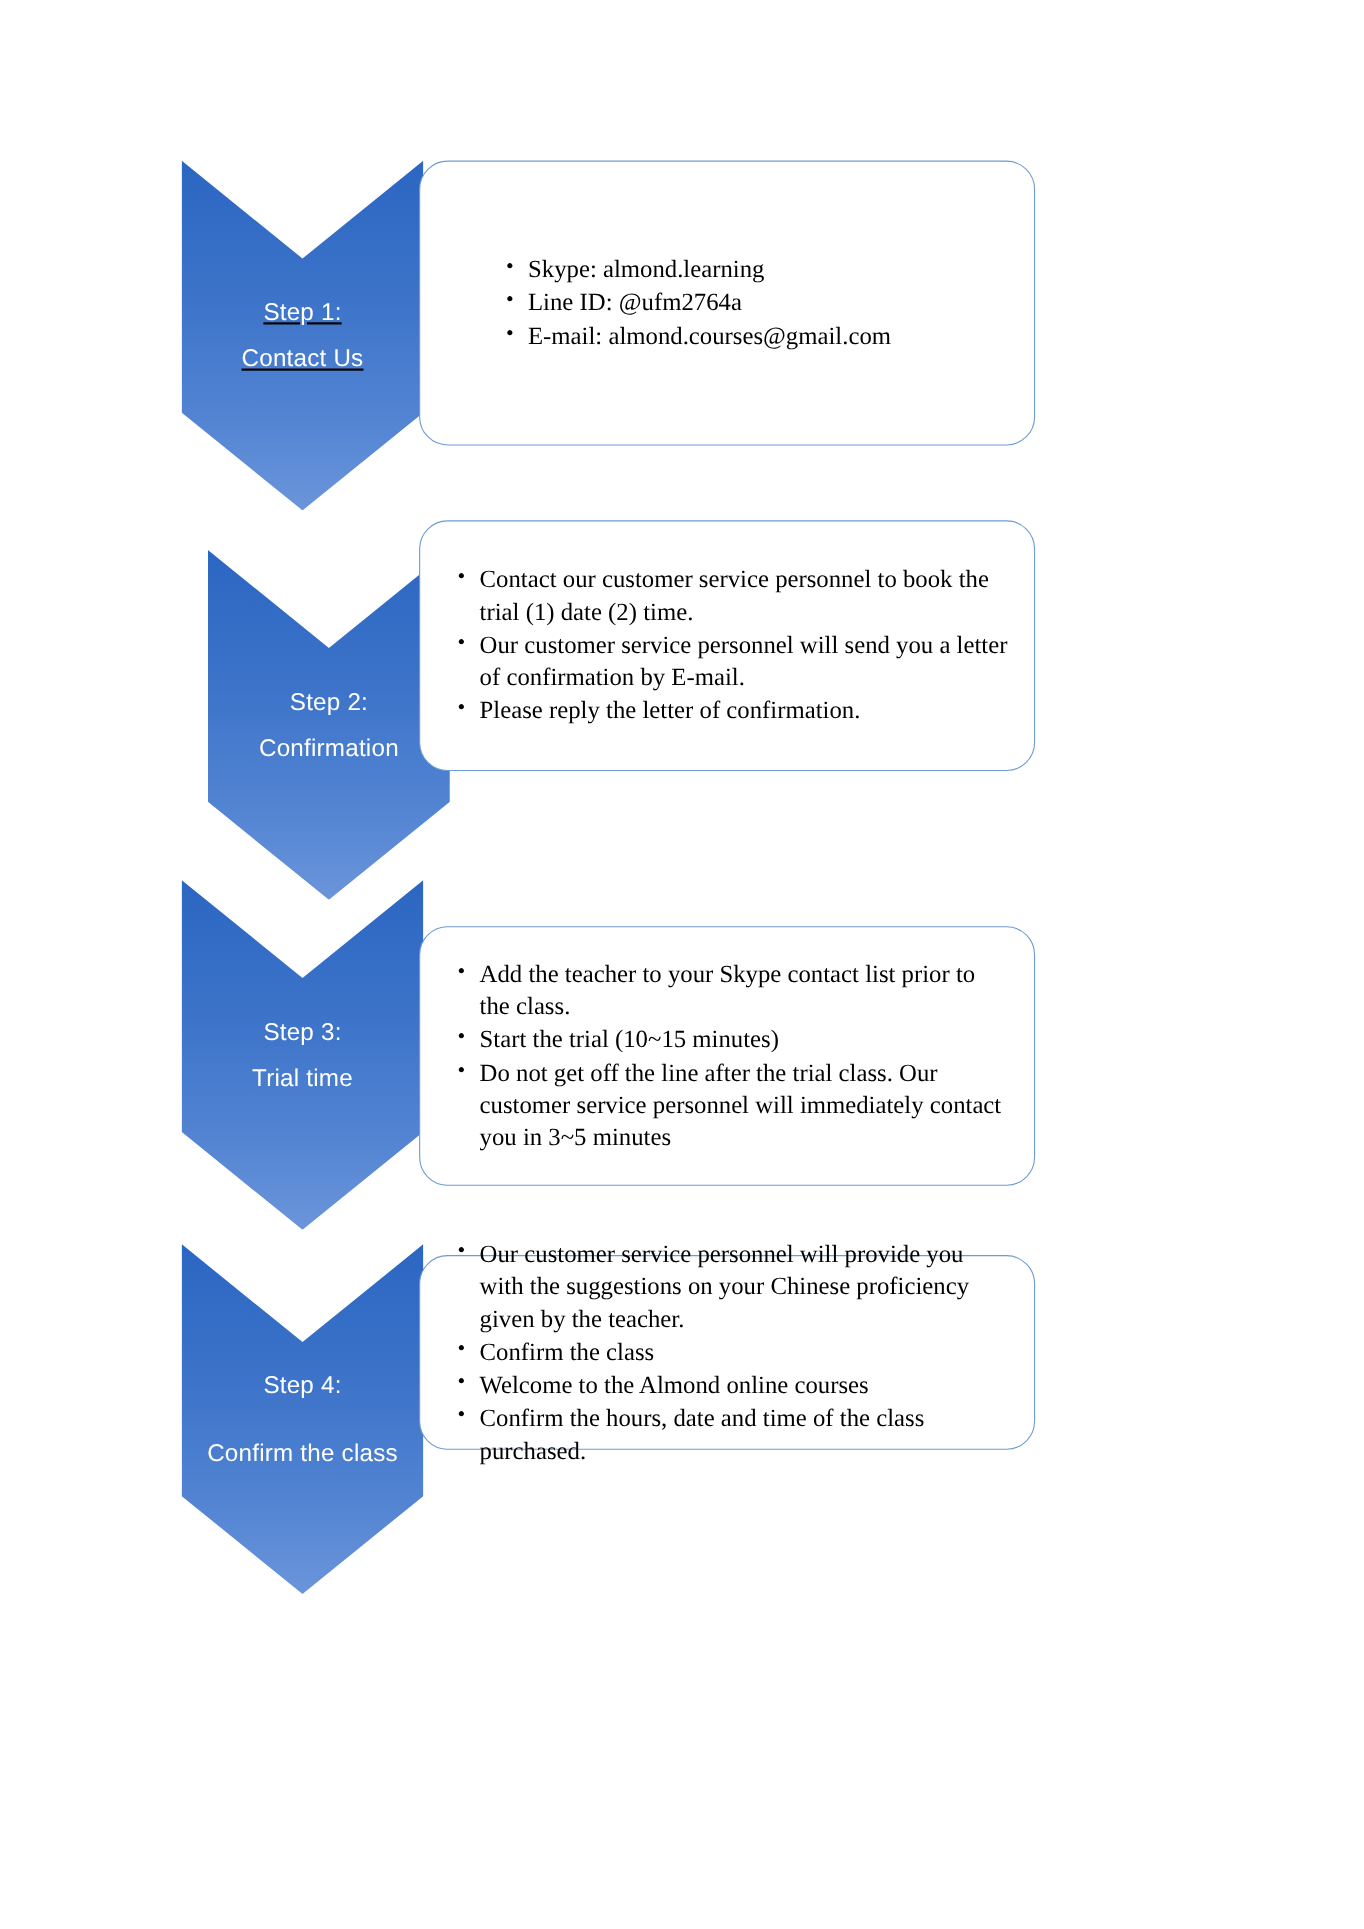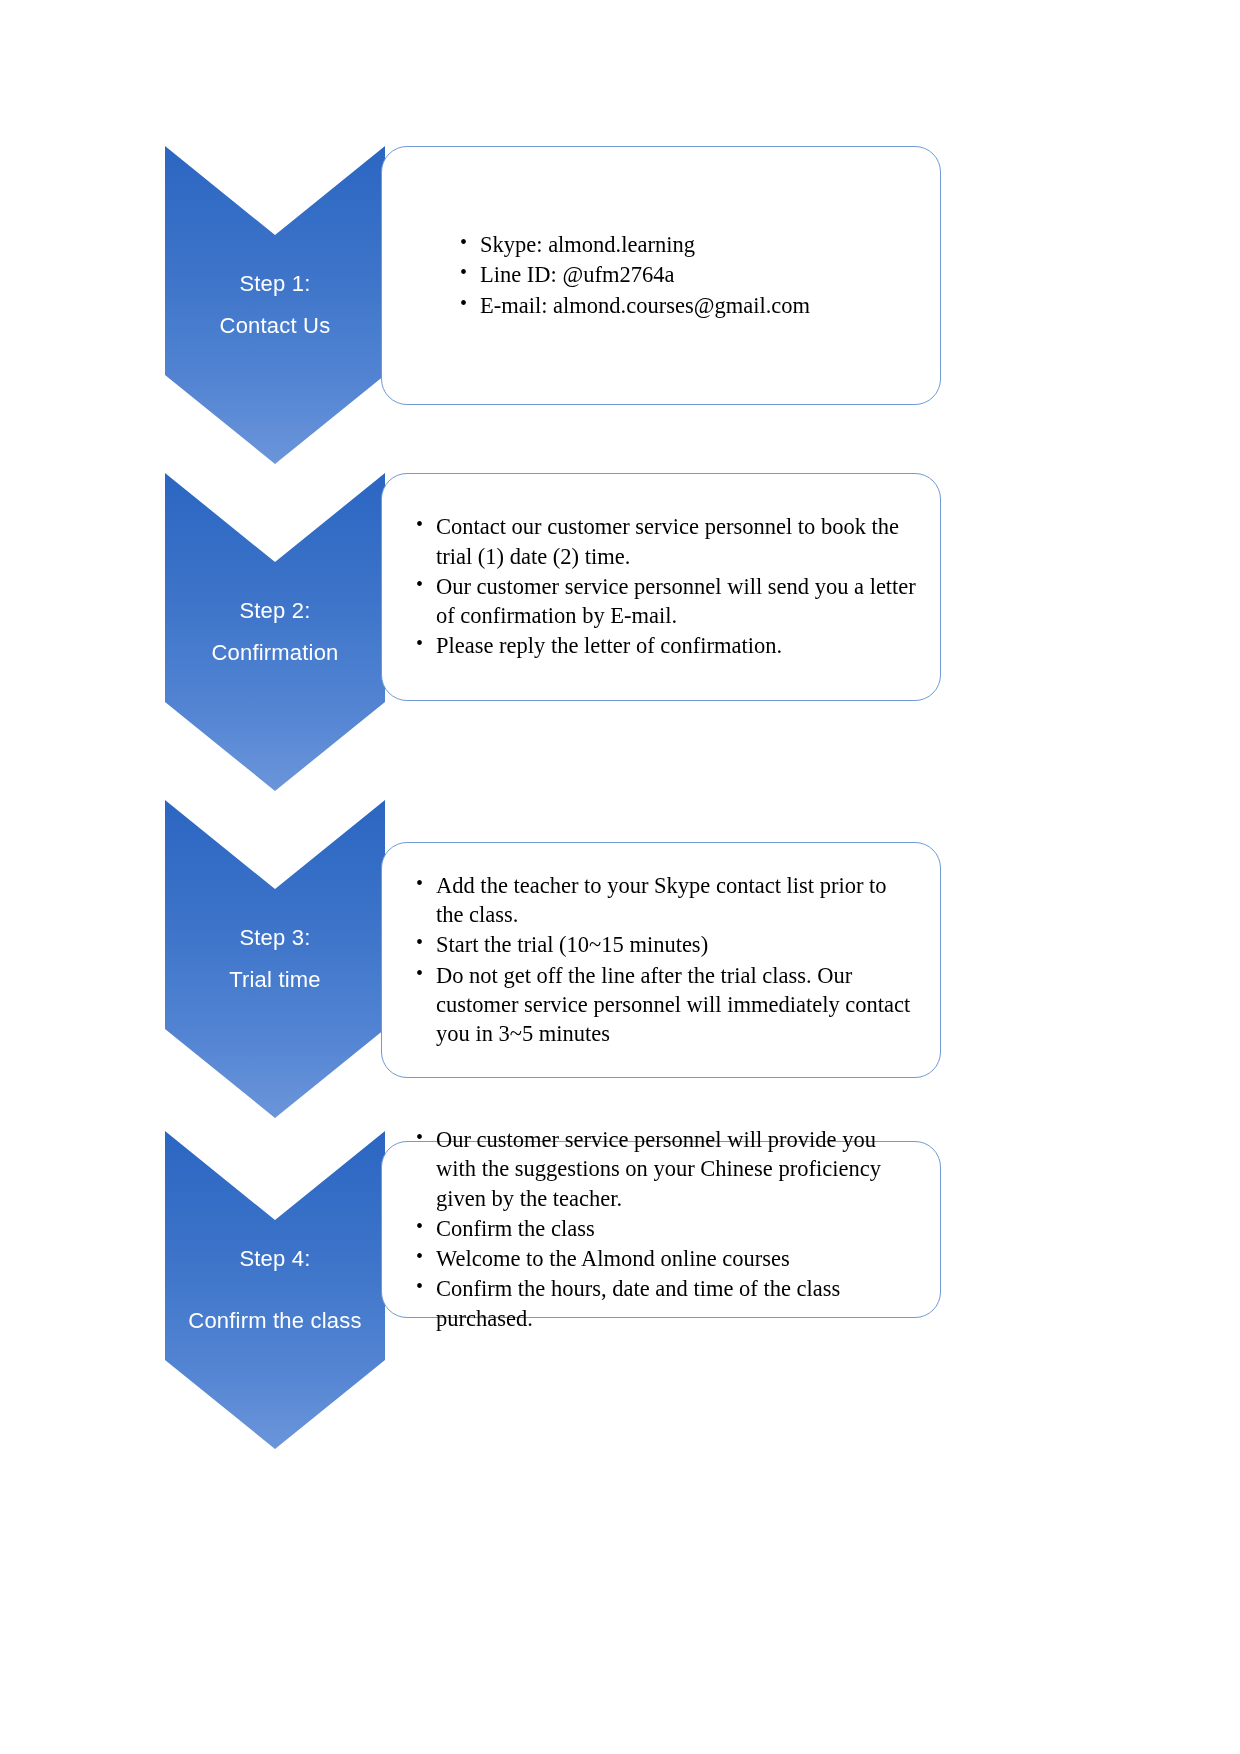--- a/index.html
+++ b/index.html
@@ -68,33 +68,33 @@
     position:absolute;
     left:0;top:-1px;
     font-size:20px;
   }
 </style>
 </head>
 <body>
 
 <div class="canvas">
 
-  <div class="chev" style="top:146px;height:318px;">
+  <div class="chev" style="top:146px;height:318px;text-decoration:underline;">
     <div class="chev-label">Step 1:</div>
     <div class="chev-label">Contact Us</div>
   </div>
   <div class="card" style="top:146px;height:259px;padding-left:44px;">
     <ul class="bullets">
       <li>Skype: almond.learning</li>
       <li>Line ID: @ufm2764a</li>
       <li>E-mail: almond.courses@gmail.com</li>
     </ul>
   </div>
 
-  <div class="chev" style="top:473px;height:318px;">
+  <div class="chev" style="top:500px;height:318px;margin-left:24px;">
     <div class="chev-label">Step 2:</div>
     <div class="chev-label">Confirmation</div>
   </div>
   <div class="card" style="top:473px;height:228px;">
     <ul class="bullets">
       <li>Contact our customer service personnel to book the trial (1) date (2) time.</li>
       <li>Our customer service personnel will send you a letter of confirmation by E-mail.</li>
       <li>Please reply the letter of confirmation.</li>
     </ul>
   </div>

